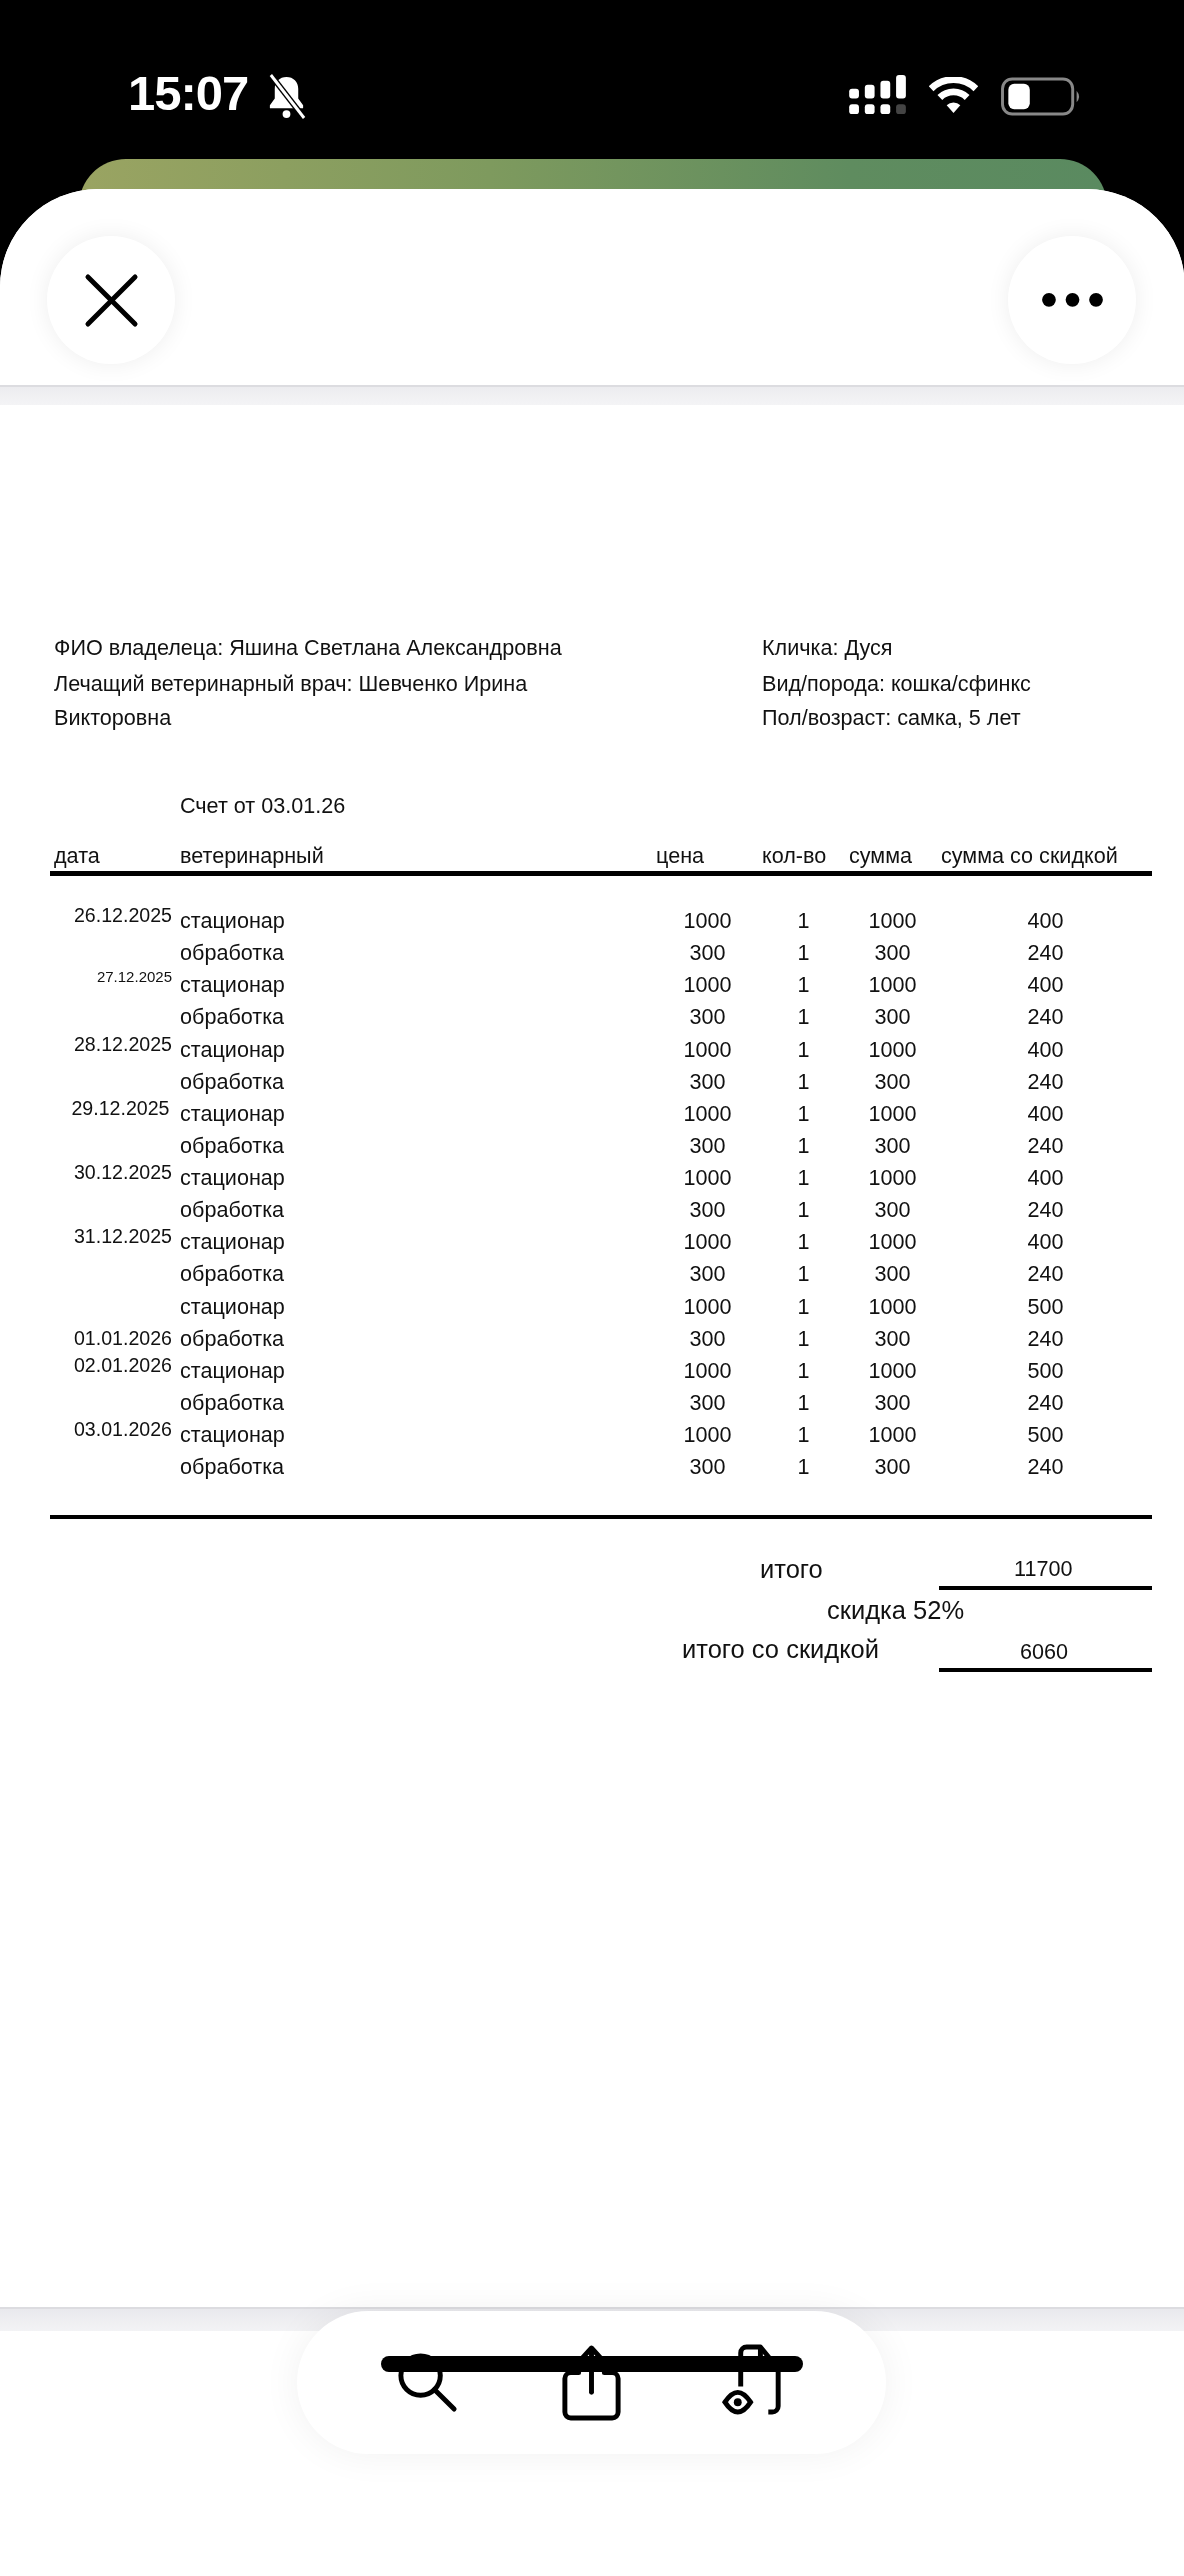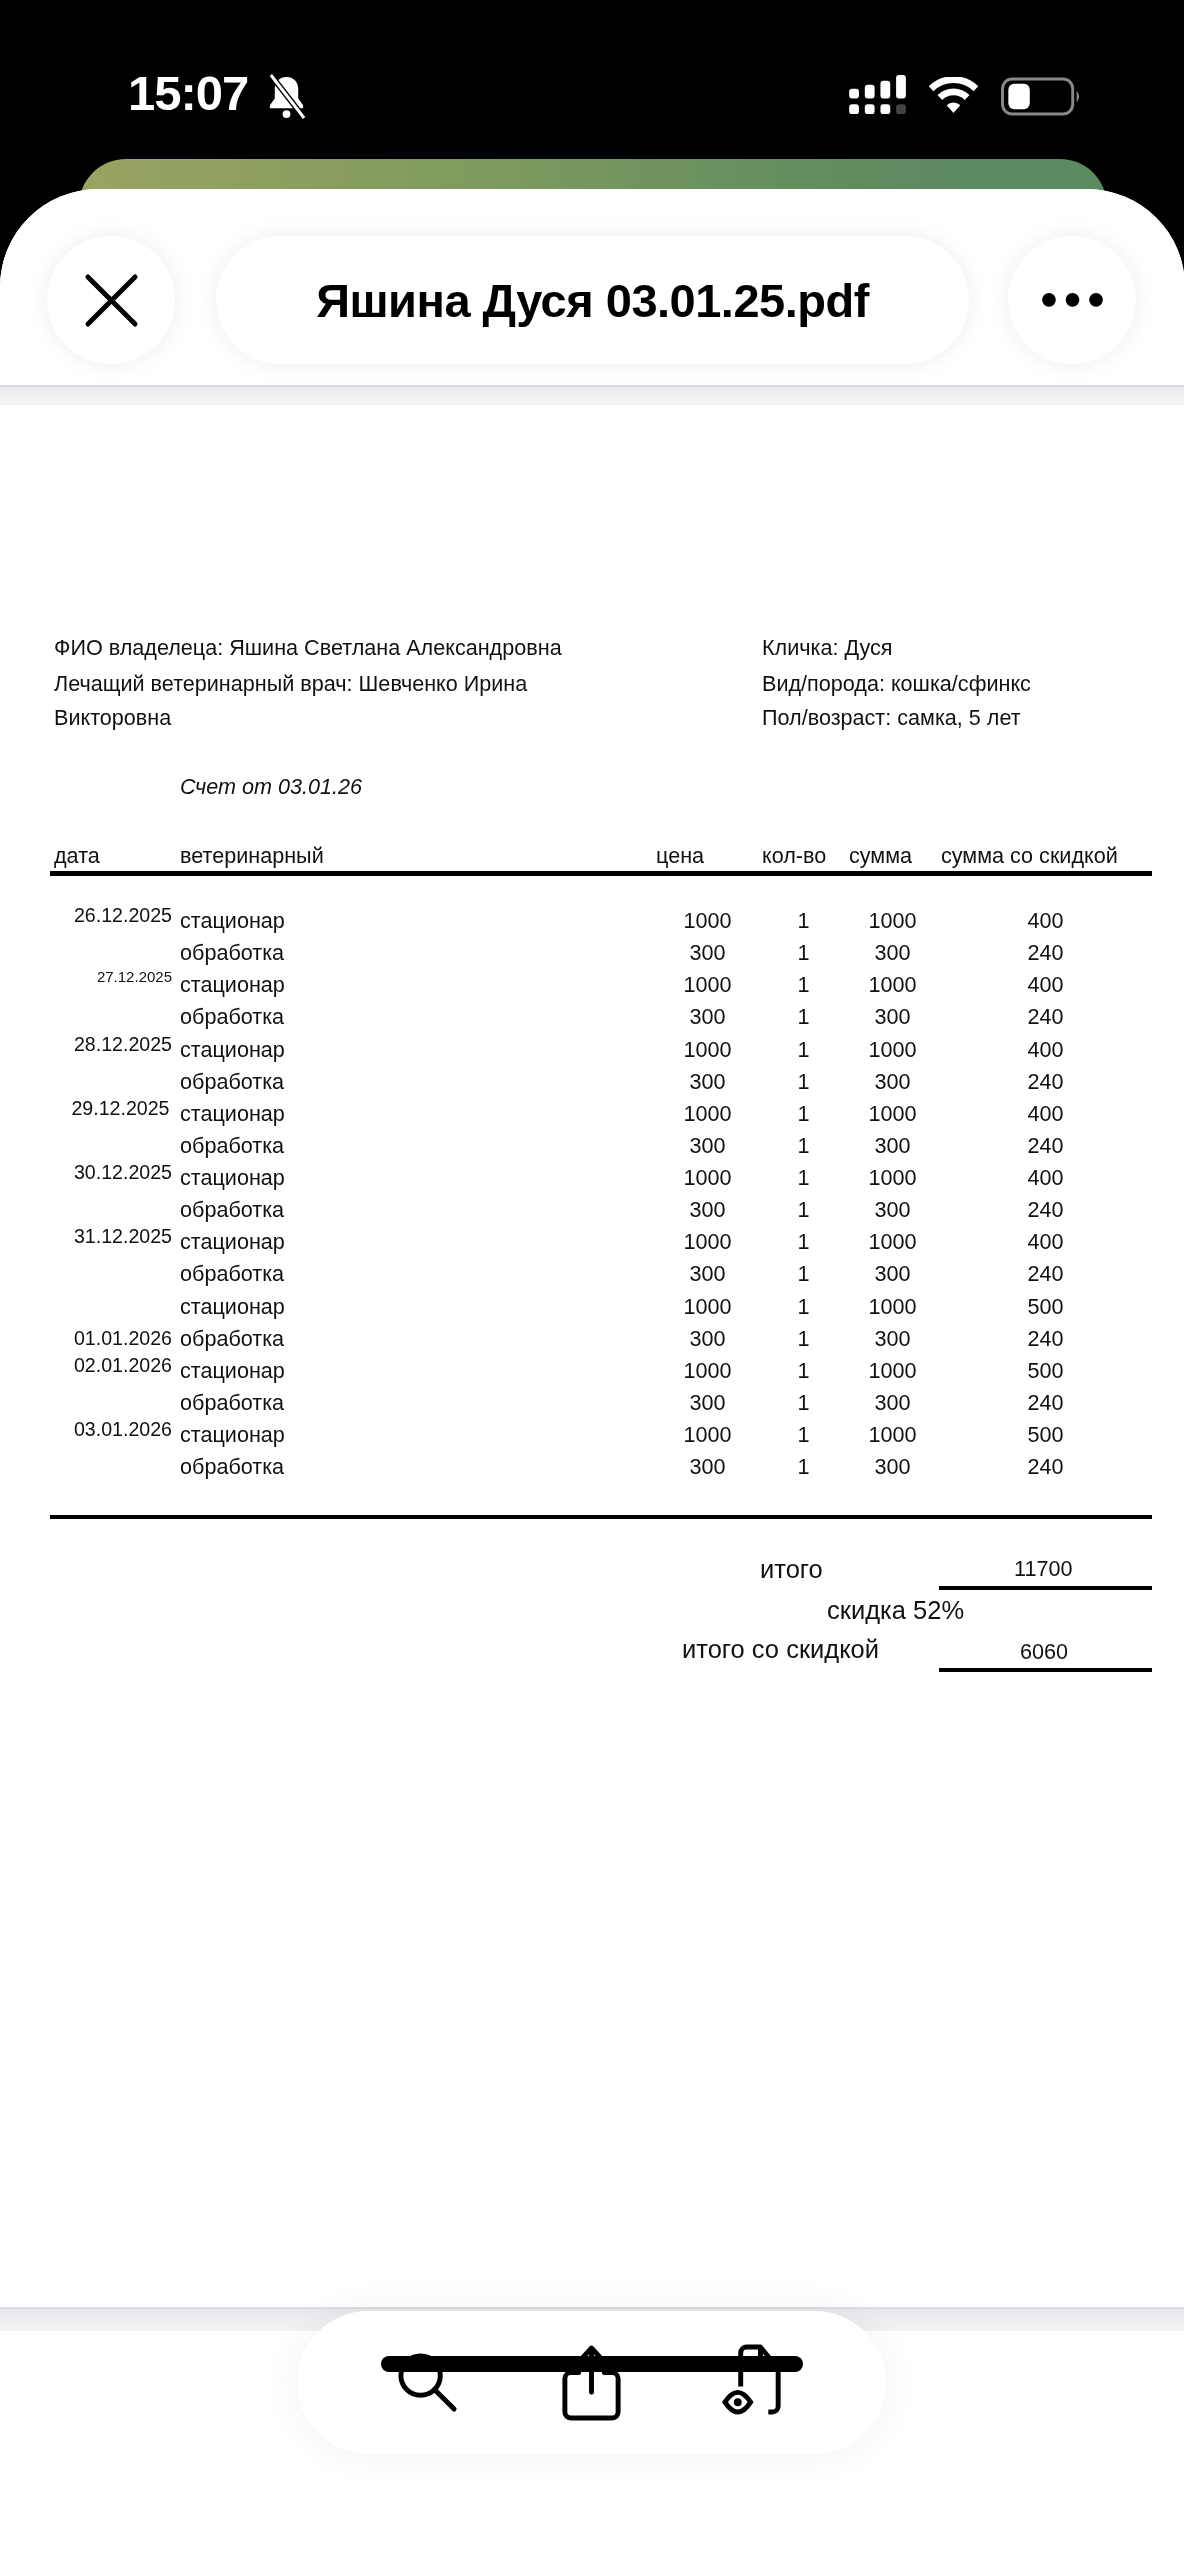--- a/index.html
+++ b/index.html
@@ -75,23 +75,20 @@
 <div class="back-sheet"></div>
 
 <div class="sheet">
   <div class="nav-area">
     <div class="btn-close">
       <svg width="55" height="55" viewBox="0 0 56 56">
         <line x1="4" y1="4" x2="52" y2="52" stroke="#000" stroke-width="5" stroke-linecap="round"></line>
         <line x1="52" y1="4" x2="4" y2="52" stroke="#000" stroke-width="5" stroke-linecap="round"></line>
       </svg>
     </div>
-    <div class="title-pill">
-      <span class="title-text">Яшина Дуся 03.01.25.pdf</span>
-    </div>
     <div class="btn-more">
       <svg width="63" height="15.7" viewBox="0 0 64 16">
         <circle cx="8" cy="8" r="7" fill="#000"></circle>
         <circle cx="32" cy="8" r="7" fill="#000"></circle>
         <circle cx="56" cy="8" r="7" fill="#000"></circle>
       </svg>
     </div>
     <div class="nav-divider"></div>
   </div>
 </div>
@@ -99,21 +96,21 @@
 <div class="doc" style="top:407px;">
 
   <span class="t" style="left:54px; top:228px;">ФИО владелеца: Яшина Светлана Александровна</span>
   <span class="t" style="left:54px; top:264px;">Лечащий ветеринарный врач: Шевченко Ирина</span>
   <span class="t" style="left:54px; top:298px;">Викторовна</span>
 
   <span class="t" style="left:762px; top:228px;">Кличка: Дуся</span>
   <span class="t" style="left:762px; top:264px;">Вид/порода: кошка/сфинкс</span>
   <span class="t" style="left:762px; top:298px;">Пол/возраст: самка, 5 лет</span>
 
-  <span class="t" style="left:180px; top:367px;font-style:italic;">Счет от 03.01.26</span>
+  <span class="t" style="left:180px; top:386px;">Счет от 03.01.26</span>
 
   <div>
     <span class="t" style="left:54px; top:436px;">дата</span>
     <span class="t" style="left:180px; top:436px;">ветеринарный</span>
     <span class="t" style="left:656px; top:436px;">цена</span>
     <span class="t" style="left:762px; top:436px;">кол-во</span>
     <span class="t" style="left:849px; top:436px;">сумма</span>
     <span class="t" style="left:941px; top:436px;">сумма со скидкой</span>
   </div>
   <div class="rule-thick" style="left:50px; top:464px; width:1102px; height:4.9px;"></div>

